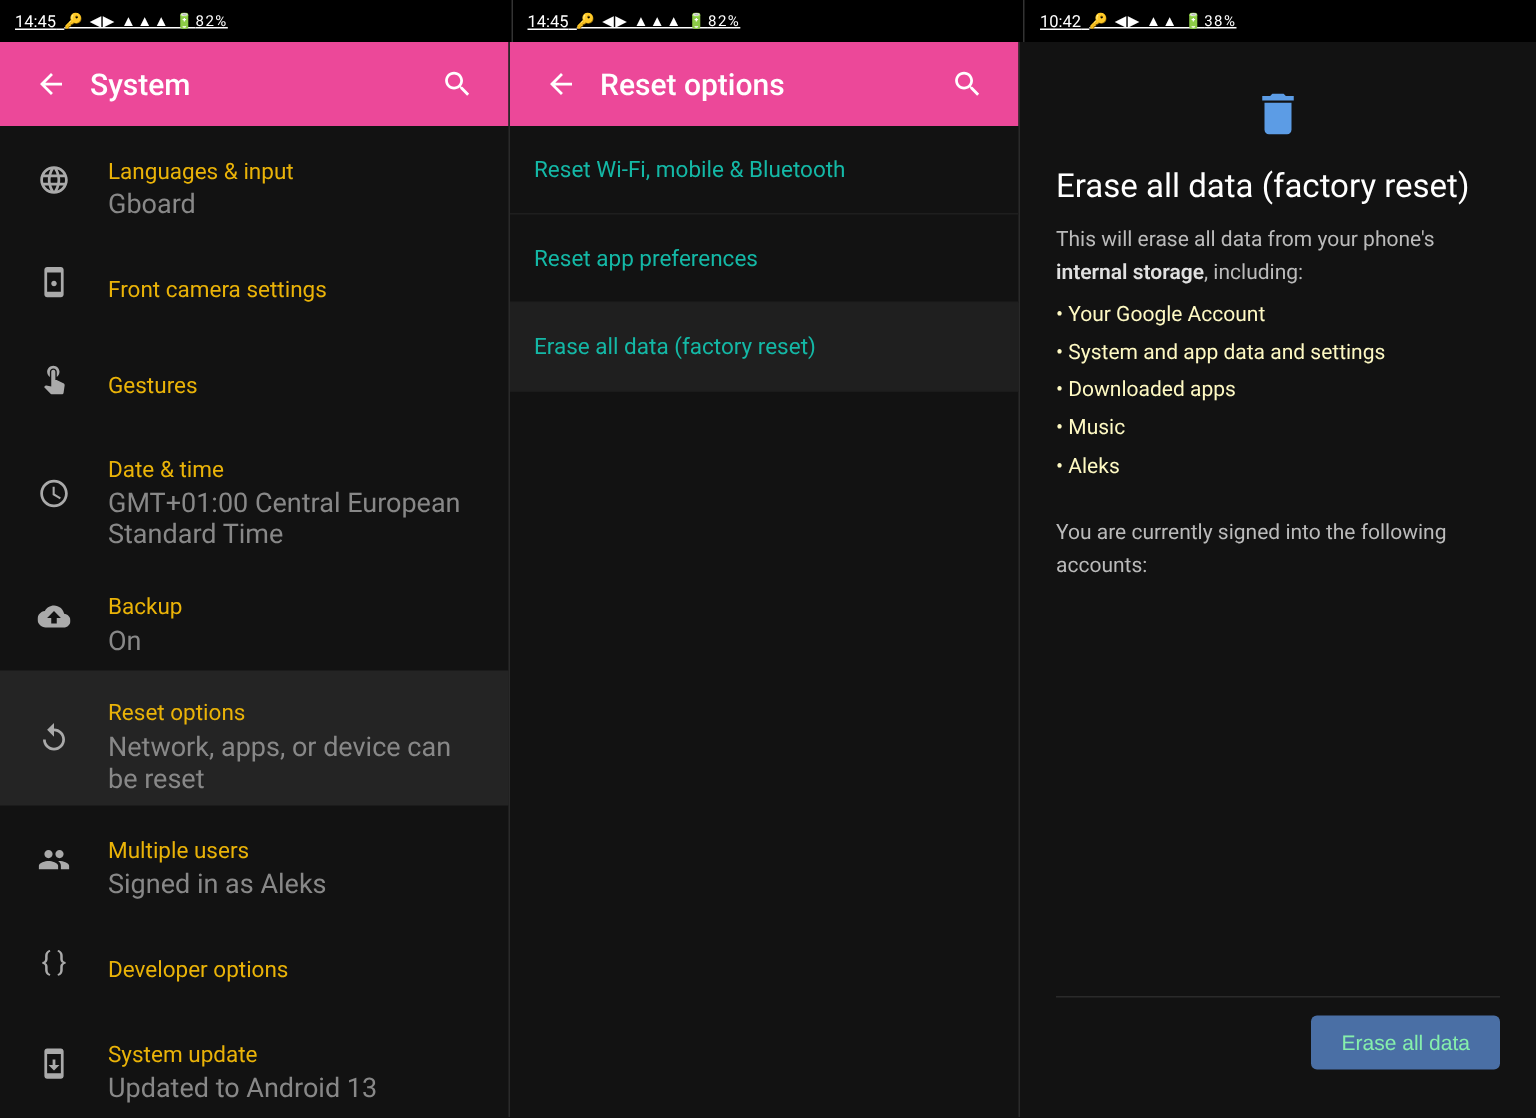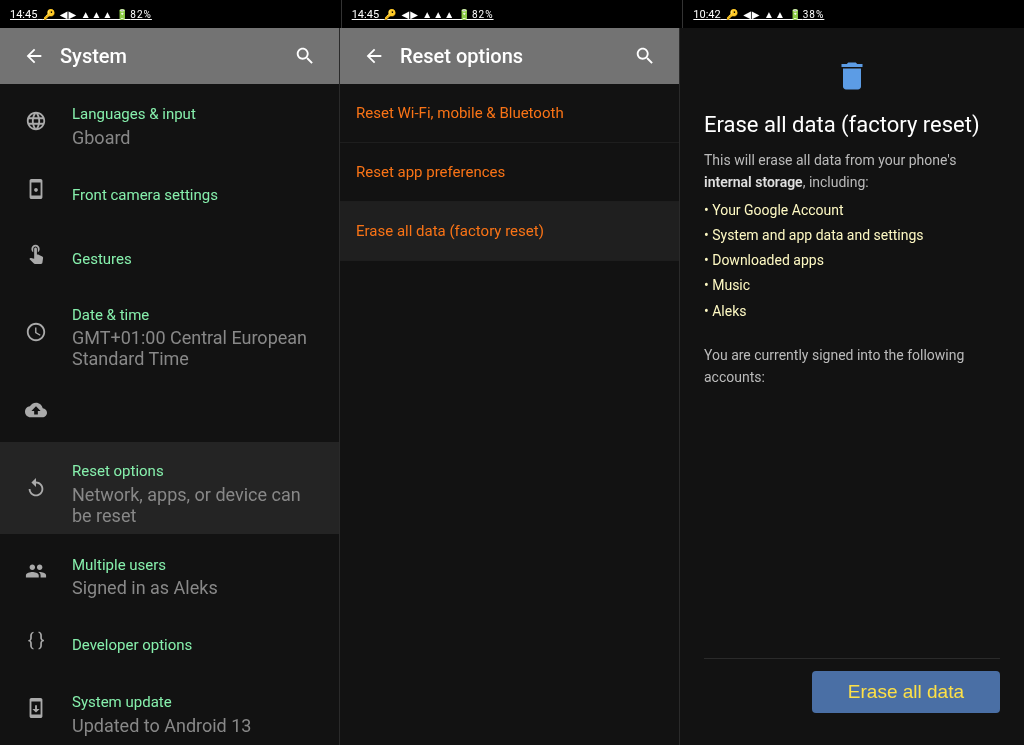--- a/index.html
+++ b/index.html
@@ -60,21 +60,21 @@
     .panel-3 {
       flex: 1;
     }
 
     
     .panel-header {
       display: flex;
       align-items: center;
       padding: 12px 16px;
       height: 56px;
-      background: #737373;
+      background: #ec4899;
       position: sticky;
       top: 0;
       z-index: 10;
     }
     .panel-header-title {
       flex: 1;
       font-size: 20px;
       font-weight: 500;
       color: #fff;
       margin-left: 8px;
@@ -111,39 +111,39 @@
       color: #aaa;
       font-size: 22px;
       flex-shrink: 0;
     }
     .settings-text {
       margin-left: 16px;
       flex: 1;
     }
     .settings-title {
       font-size: 15px;
-      color: #86efac;
+      color: #eab308;
       line-height: 1.3;
       margin-top: 12px;
     }
     .settings-subtitle {
       font-size: 18px;
       color: #888;
       margin-top: 2px;
     }
 
     
     .reset-option-item {
       padding: 20px 16px;
       cursor: pointer;
       border-bottom: 1px solid #1e1e1e;
     }
     .reset-option-title {
       font-size: 15px;
-      color: #f97316;
+      color: #14b8a6;
     }
 
     
     .erase-panel {
       padding: 20px 24px;
       display: flex;
       flex-direction: column;
       height: 100%;
     }
     .erase-icon-container {
@@ -190,25 +190,25 @@
     }
     .erase-button-container {
       margin-top: auto;
       display: flex;
       justify-content: flex-end;
       padding: 12px 0;
       border-top: 1px solid #2a2a2a;
     }
     .erase-all-button {
       background: #4a6fa5;
-      color: #fde047;
+      color: #86efac;
       border: none;
-      padding: 10px 36px;
+      padding: 10px 20px;
       border-radius: 4px;
-      font-size: 19px;
+      font-size: 14px;
       cursor: pointer;
       font-weight: 500;
     }
 
     
     svg {
       width: 22px;
       height: 22px;
       fill: currentColor;
     }
@@ -300,20 +300,24 @@
         <div class="settings-title">Date &amp; time</div>
         <div class="settings-subtitle">GMT+01:00 Central European Standard Time</div>
       </div>
     </div>
 
     <div class="settings-item">
       <div class="settings-icon">
         <svg viewBox="0 0 24 24">
             <path d="M19.35 10.04C18.67 6.59 15.64 4 12 4 9.11 4 6.6 5.64 5.35 8.04 2.34 8.36 0 10.91 0 14c0 3.31 2.69 6 6 6h13c2.76 0 5-2.24 5-5 0-2.64-2.05-4.78-4.65-4.96zM14 13v4h-4v-4H7l5-5 5 5h-3z"></path>
           </svg>
+      </div>
+      <div class="settings-text">
+        <div class="settings-title">Backup</div>
+        <div class="settings-subtitle">On</div>
       </div>
     </div>
 
     <div class="settings-item active">
       <div class="settings-icon">
         <svg viewBox="0 0 24 24">
             <path d="M12 5V1L7 6l5 5V7c3.31 0 6 2.69 6 6s-2.69 6-6 6-6-2.69-6-6H4c0 4.42 3.58 8 8 8s8-3.58 8-8-3.58-8-8-8z"></path>
           </svg>
       </div>
       <div class="settings-text">

